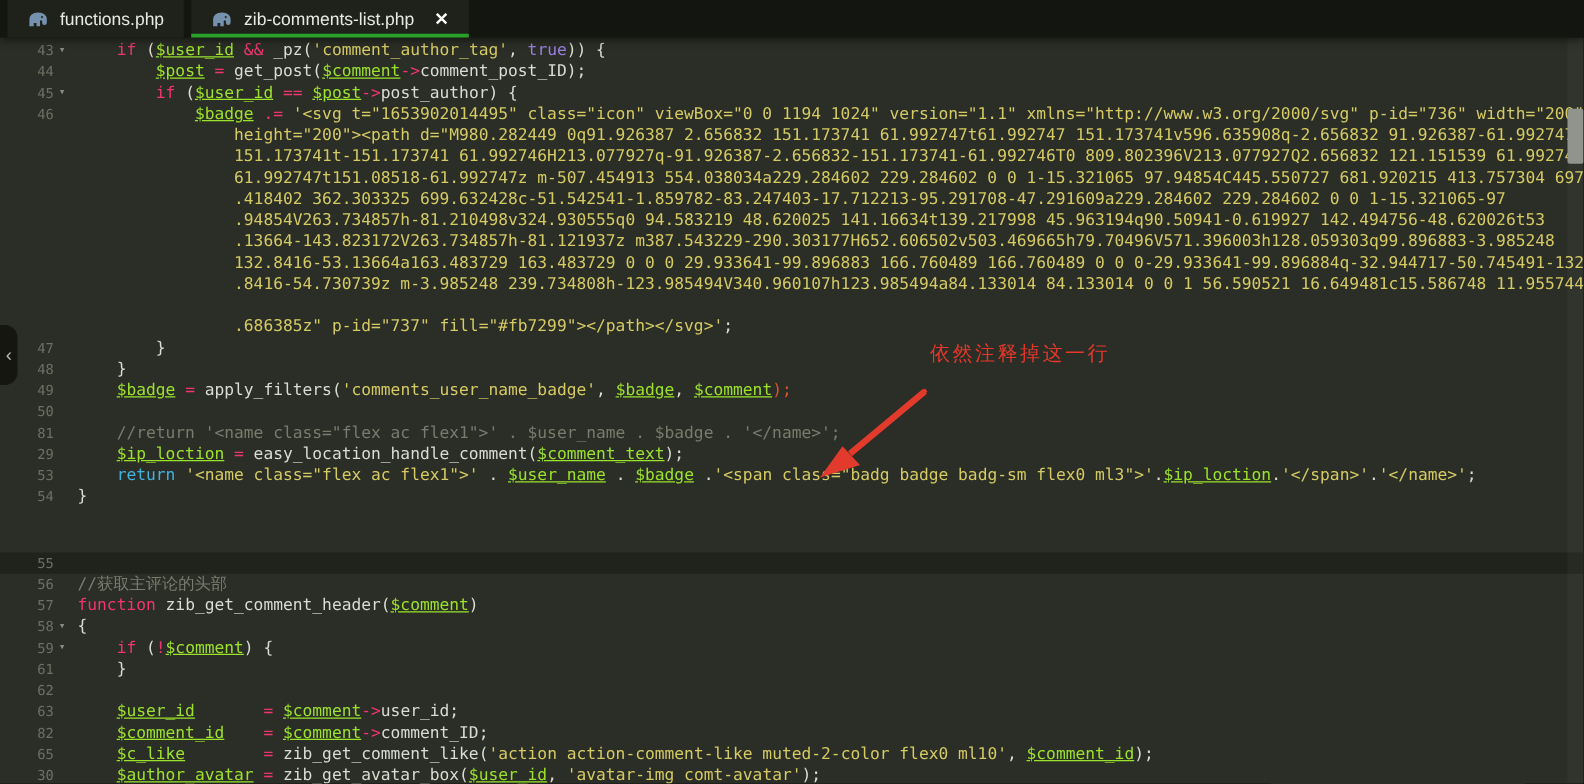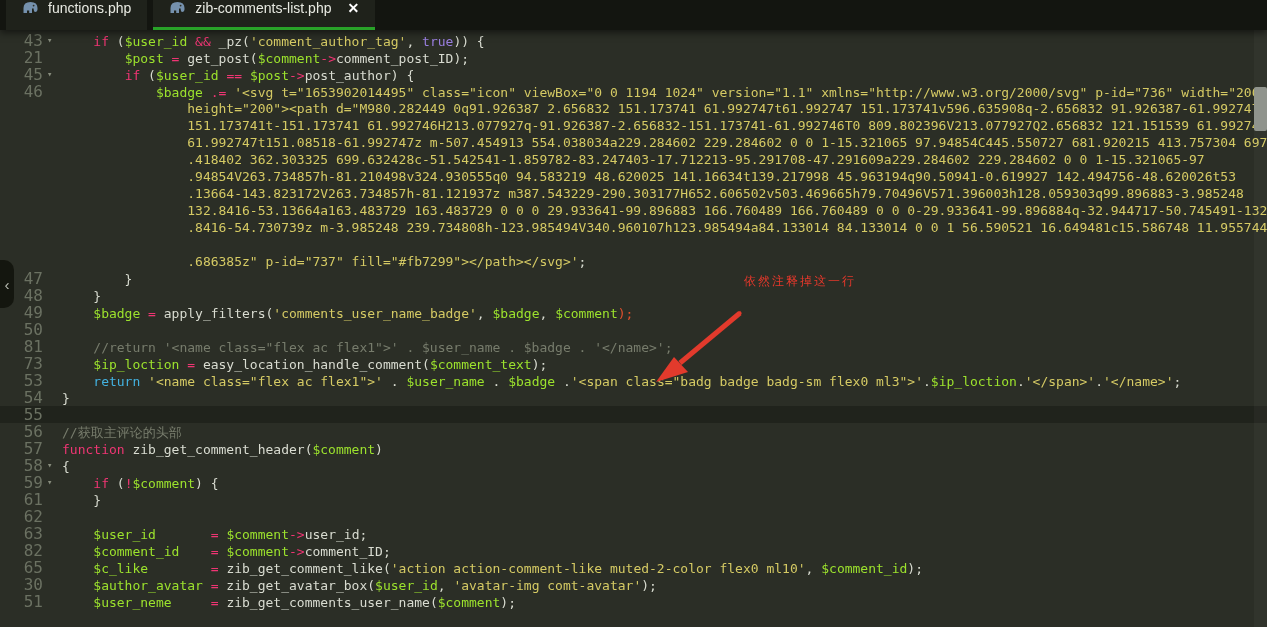--- a/index.html
+++ b/index.html
@@ -1,35 +1,35 @@
 <!DOCTYPE html>
 <html style="--bg: #2b2e26; --tabbar: #131510; --tab: #1f221b; --tabline: #28a228; --text: #d9dcd1; --kw: #ef3573; --var: #9ce22d; --str: #d5ca64; --cmt: #777c6c; --ret: #43b2e0; --bool: #9a7fe0; --warn: #e0502d; --gutter: #6b7162; --curline: #20231c; --annotation: #e5382b; --thumb: #90948d; --icon: #7591ad; --arrow: #e23a2c; --badge_fill_in_code: #fb7299;"><head>
 <meta charset="utf-8">
 <style>
   html,body{margin:0;padding:0;background:#000;}
   .app{position:relative;width:1267px;height:627px;overflow:hidden;background:var(--bg,#2b2e26);font-family:"Liberation Sans",sans-serif;}
   .tabbar{position:absolute;top:0;left:0;right:0;height:30px;background:var(--tabbar,#131510);display:flex;align-items:stretch;z-index:6;box-shadow:0 3px 7px rgba(0,0,0,.5);}
-  .tab{display:flex;gap:8px;padding:0 16px;margin-left:6px;background:var(--tab,#1f221b);color:#e8eae2;font-size:14px;position:relative;cursor:pointer;}
+  .tab{display:flex;align-items:center;gap:8px;padding:0 16px;margin-left:6px;background:var(--tab,#1f221b);color:#e8eae2;font-size:14px;position:relative;cursor:pointer;}
   .tab.active::after{content:"";position:absolute;left:0;right:0;bottom:0;height:3px;background:var(--tabline,#28a228);}
   .tab .close{margin-left:8px;font-weight:bold;font-size:14px;color:#ffffff;}
   .phpicon{display:inline-block;line-height:0;}
   .editor{position:absolute;top:30px;left:0;right:0;bottom:0;background:var(--bg,#2b2e26);overflow:hidden;}
   #code-lines{position:absolute;top:2px;left:0;right:0;}
   .row{height:17px;line-height:17px;white-space:pre;font-family:"DejaVu Sans Mono",monospace;font-size:13px;position:relative;}
-  .row.cur{background:var(--curline,#20231c);}
-  .gut{display:inline-block;width:43px;text-align:right;color:var(--gutter,#6b7162);font-size:16px;}
+  .row.cur{background:var(--curline,#20231c);margin-top:36px;}
+  .gut{display:inline-block;width:43px;text-align:right;color:var(--gutter,#6b7162);font-size:11px;}
   .fold{position:absolute;left:47px;top:0;color:#878c7d;font-size:9px;}
   .codetxt{margin-left:19px;}
-  .t-p{color:var(--text,#d9dcd1);} .t-k{color:var(--kw,#ef3573);} .t-v{color:var(--var,#9ce22d);}
+  .t-p{color:var(--text,#d9dcd1);} .t-k{color:var(--kw,#ef3573);} .t-v{color:var(--var,#9ce22d);text-decoration:underline;}
   .t-s{color:var(--str,#d5ca64);} .t-c{color:var(--cmt,#777c6c);} .t-r{color:var(--ret,#43b2e0);}
   .t-b{color:var(--bool,#9a7fe0);} .t-w{color:var(--warn,#e0502d);}
   .collapse-handle{position:absolute;left:0;top:230px;width:14px;height:48px;background:#14160f;border-radius:0 10px 10px 0;color:#b9bdb3;font-size:15px;display:flex;align-items:center;justify-content:center;cursor:pointer;z-index:7;}
   .scroll-track{position:absolute;right:0;top:0;width:13px;bottom:0;background:rgba(255,255,255,0.03);z-index:5;}
   .scroll-thumb{position:absolute;right:0;top:57px;width:13px;height:44px;background:var(--thumb,#90948d);border-radius:2px;cursor:pointer;}
-  .annotation{position:absolute;left:744px;top:243px;color:var(--annotation,#e5382b);font-size:12px;letter-spacing:2px;z-index:8;}
+  .annotation{position:absolute;left:744px;top:243px;color:var(--annotation,#e5382b);font-size:16px;letter-spacing:2px;z-index:8;}
   .arrow-svg{position:absolute;left:640px;top:240px;z-index:8;pointer-events:none;}
 </style>
 </head>
 <body>
 
 <div class="app">
 
   <div class="tabbar">
     <div class="tab">
       <span class="phpicon">
@@ -48,39 +48,39 @@
           </svg>
       </span>
       <span>zib-comments-list.php</span>
       <span class="close">✕</span>
     </div>
   </div>
 
   <div class="editor">
     <div id="code-lines">
         <div class="row"><span class="gut">43</span><span class="fold">▾</span><span class="codetxt"><span class="t-p">    </span><span class="t-k">if</span><span class="t-p"> (</span><span class="t-v">$user_id</span><span class="t-p"> </span><span class="t-k">&amp;&amp;</span><span class="t-p"> _pz(</span><span class="t-s">'comment_author_tag'</span><span class="t-p">, </span><span class="t-b">true</span><span class="t-p">)) {</span></span></div>
-        <div class="row"><span class="gut">21</span><span class="codetxt"><span class="t-p">        </span><span class="t-v">$post</span><span class="t-p"> </span><span class="t-k">=</span><span class="t-p"> get_post(</span><span class="t-v">$comment</span><span class="t-k">-&gt;</span><span class="t-p">comment_post_ID</span><span class="t-p">);</span></span></div>
+        <div class="row"><span class="gut">44</span><span class="codetxt"><span class="t-p">        </span><span class="t-v">$post</span><span class="t-p"> </span><span class="t-k">=</span><span class="t-p"> get_post(</span><span class="t-v">$comment</span><span class="t-k">-&gt;</span><span class="t-p">comment_post_ID</span><span class="t-p">);</span></span></div>
         <div class="row"><span class="gut">45</span><span class="fold">▾</span><span class="codetxt"><span class="t-p">        </span><span class="t-k">if</span><span class="t-p"> (</span><span class="t-v">$user_id</span><span class="t-p"> </span><span class="t-k">==</span><span class="t-p"> </span><span class="t-v">$post</span><span class="t-k">-&gt;</span><span class="t-p">post_author</span><span class="t-p">) {</span></span></div>
         <div class="row"><span class="gut">46</span><span class="codetxt"><span class="t-p">            </span><span class="t-v">$badge</span><span class="t-p"> </span><span class="t-k">.=</span><span class="t-p"> </span><span class="t-s">'&lt;svg t="1653902014495" class="icon" viewBox="0 0 1194 1024" version="1.1" xmlns="http://www.w3.org/2000/svg" p-id="736" width="200"</span></span></div>
         <div class="row"><span class="gut"></span><span class="codetxt"><span class="t-p">                </span><span class="t-s">height="200"&gt;&lt;path d="M980.282449 0q91.926387 2.656832 151.173741 61.992747t61.992747 151.173741v596.635908q-2.656832 91.926387-61.992747</span></span></div>
         <div class="row"><span class="gut"></span><span class="codetxt"><span class="t-p">                </span><span class="t-s">151.173741t-151.173741 61.992746H213.077927q-91.926387-2.656832-151.173741-61.992746T0 809.802396V213.077927Q2.656832 121.151539 61.992747</span></span></div>
         <div class="row"><span class="gut"></span><span class="codetxt"><span class="t-p">                </span><span class="t-s">61.992747t151.08518-61.992747z m-507.454913 554.038034a229.284602 229.284602 0 0 1-15.321065 97.94854C445.550727 681.920215 413.757304 697</span></span></div>
         <div class="row"><span class="gut"></span><span class="codetxt"><span class="t-p">                </span><span class="t-s">.418402 362.303325 699.632428c-51.542541-1.859782-83.247403-17.712213-95.291708-47.291609a229.284602 229.284602 0 0 1-15.321065-97</span></span></div>
         <div class="row"><span class="gut"></span><span class="codetxt"><span class="t-p">                </span><span class="t-s">.94854V263.734857h-81.210498v324.930555q0 94.583219 48.620025 141.16634t139.217998 45.963194q90.50941-0.619927 142.494756-48.620026t53</span></span></div>
         <div class="row"><span class="gut"></span><span class="codetxt"><span class="t-p">                </span><span class="t-s">.13664-143.823172V263.734857h-81.121937z m387.543229-290.303177H652.606502v503.469665h79.70496V571.396003h128.059303q99.896883-3.985248</span></span></div>
         <div class="row"><span class="gut"></span><span class="codetxt"><span class="t-p">                </span><span class="t-s">132.8416-53.13664a163.483729 163.483729 0 0 0 29.933641-99.896883 166.760489 166.760489 0 0 0-29.933641-99.896884q-32.944717-50.745491-132</span></span></div>
         <div class="row"><span class="gut"></span><span class="codetxt"><span class="t-p">                </span><span class="t-s">.8416-54.730739z m-3.985248 239.734808h-123.985494V340.960107h123.985494a84.133014 84.133014 0 0 1 56.590521 16.649481c15.586748 11.955744</span></span></div>
         <div class="row"><span class="gut"></span><span class="codetxt"><span class="t-p">                </span></span></div>
         <div class="row"><span class="gut"></span><span class="codetxt"><span class="t-p">                </span><span class="t-s">.686385z" p-id="737" fill="#fb7299"&gt;&lt;/path&gt;&lt;/svg&gt;'</span><span class="t-p">;</span></span></div>
         <div class="row"><span class="gut">47</span><span class="codetxt"><span class="t-p">        }</span></span></div>
         <div class="row"><span class="gut">48</span><span class="codetxt"><span class="t-p">    }</span></span></div>
         <div class="row"><span class="gut">49</span><span class="codetxt"><span class="t-p">    </span><span class="t-v">$badge</span><span class="t-p"> </span><span class="t-k">=</span><span class="t-p"> apply_filters(</span><span class="t-s">'comments_user_name_badge'</span><span class="t-p">, </span><span class="t-v">$badge</span><span class="t-p">, </span><span class="t-v">$comment</span><span class="t-w">);</span></span></div>
         <div class="row"><span class="gut">50</span><span class="codetxt"></span></div>
         <div class="row"><span class="gut">81</span><span class="codetxt"><span class="t-p">    </span><span class="t-c">//return '&lt;name class="flex ac flex1"&gt;' . $user_name . $badge . '&lt;/name&gt;';</span></span></div>
-        <div class="row"><span class="gut">73</span><span class="codetxt"><span class="t-p">    </span><span class="t-v">$ip_loction</span><span class="t-p"> </span><span class="t-k">=</span><span class="t-p"> easy_location_handle_comment(</span><span class="t-v">$comment_text</span><span class="t-p">);</span></span></div>
+        <div class="row"><span class="gut">29</span><span class="codetxt"><span class="t-p">    </span><span class="t-v">$ip_loction</span><span class="t-p"> </span><span class="t-k">=</span><span class="t-p"> easy_location_handle_comment(</span><span class="t-v">$comment_text</span><span class="t-p">);</span></span></div>
         <div class="row"><span class="gut">53</span><span class="codetxt"><span class="t-p">    </span><span class="t-r">return</span><span class="t-p"> </span><span class="t-s">'&lt;name class="flex ac flex1"&gt;'</span><span class="t-p"> . </span><span class="t-v">$user_name</span><span class="t-p"> . </span><span class="t-v">$badge</span><span class="t-p"> .</span><span class="t-s">'&lt;span class="badg badge badg-sm flex0 ml3"&gt;'</span><span class="t-p">.</span><span class="t-v">$ip_loction</span><span class="t-p">.</span><span class="t-s">'&lt;/span&gt;'</span><span class="t-p">.</span><span class="t-s">'&lt;/name&gt;'</span><span class="t-p">;</span></span></div>
         <div class="row"><span class="gut">54</span><span class="codetxt"><span class="t-p">}</span></span></div>
         <div class="row cur"><span class="gut">55</span><span class="codetxt"></span></div>
         <div class="row"><span class="gut">56</span><span class="codetxt"><span class="t-c">//获取主评论的头部</span></span></div>
         <div class="row"><span class="gut">57</span><span class="codetxt"><span class="t-k">function</span><span class="t-p"> zib_get_comment_header(</span><span class="t-v">$comment</span><span class="t-p">)</span></span></div>
         <div class="row"><span class="gut">58</span><span class="fold">▾</span><span class="codetxt"><span class="t-p">{</span></span></div>
         <div class="row"><span class="gut">59</span><span class="fold">▾</span><span class="codetxt"><span class="t-p">    </span><span class="t-k">if</span><span class="t-p"> (</span><span class="t-k">!</span><span class="t-v">$comment</span><span class="t-p">) {</span></span></div>
         <div class="row"><span class="gut">61</span><span class="codetxt"><span class="t-p">    }</span></span></div>
         <div class="row"><span class="gut">62</span><span class="codetxt"></span></div>
         <div class="row"><span class="gut">63</span><span class="codetxt"><span class="t-p">    </span><span class="t-v">$user_id</span><span class="t-p">       </span><span class="t-k">=</span><span class="t-p"> </span><span class="t-v">$comment</span><span class="t-k">-&gt;</span><span class="t-p">user_id;</span></span></div>

